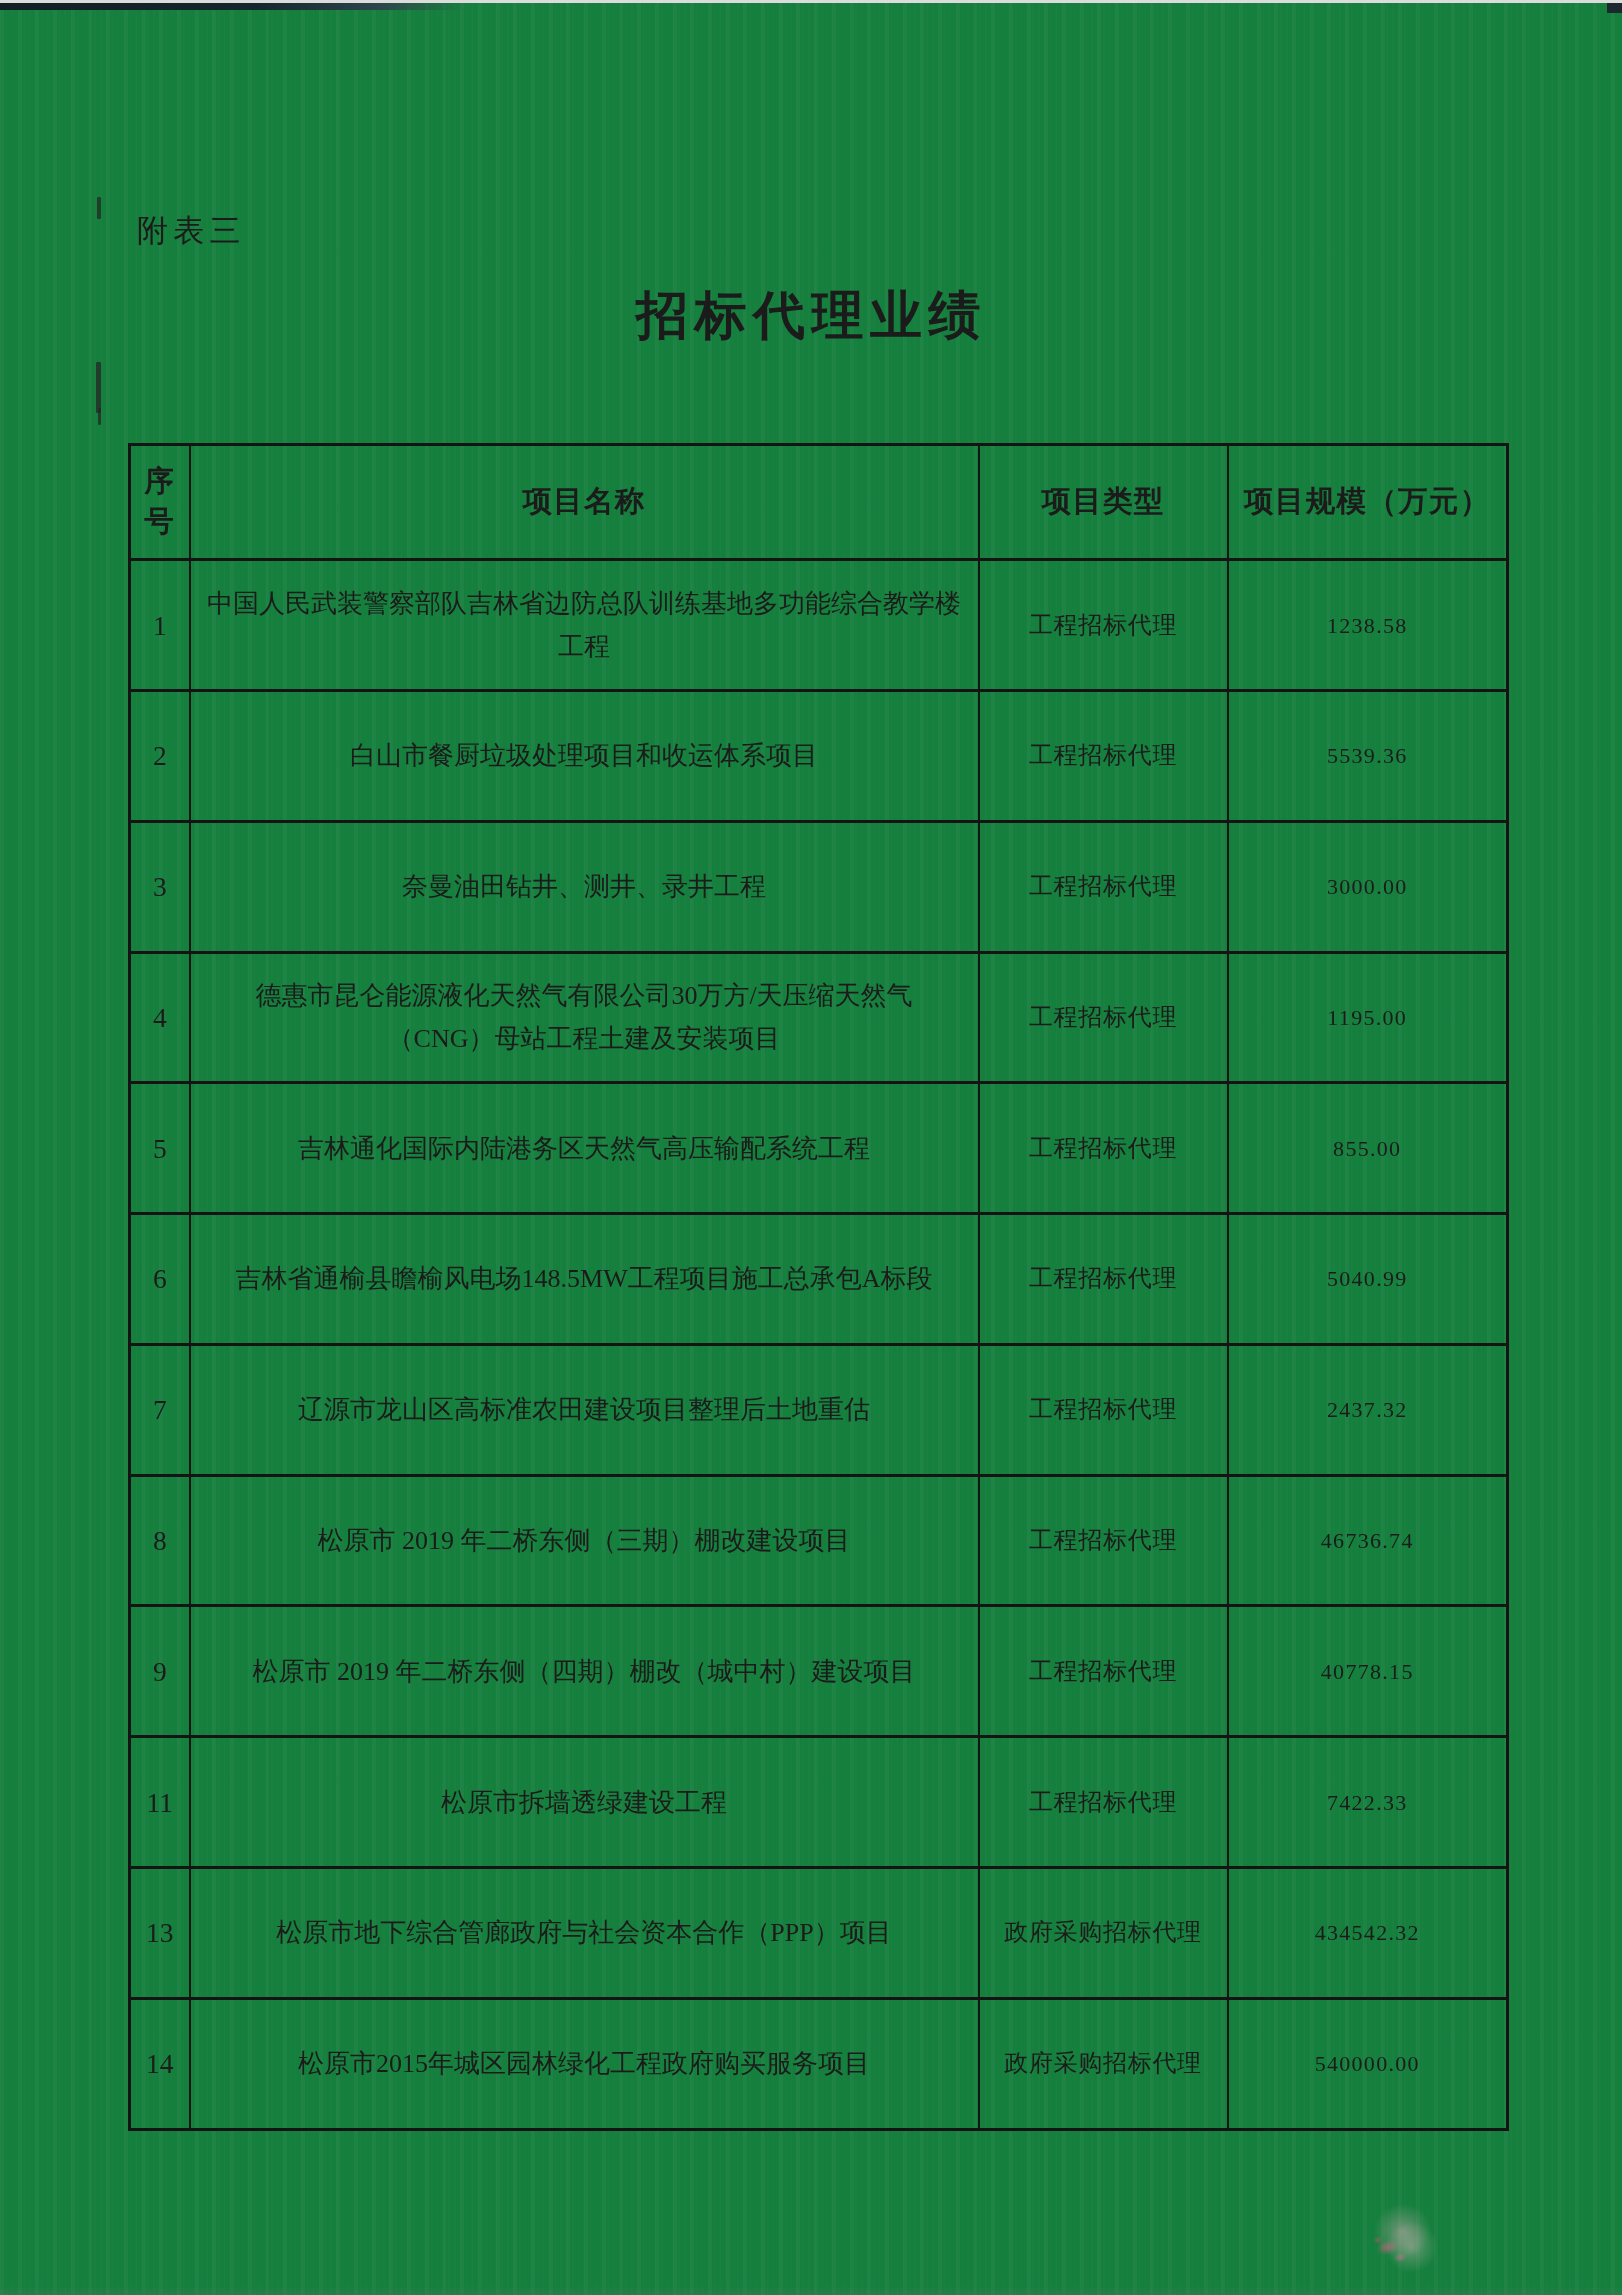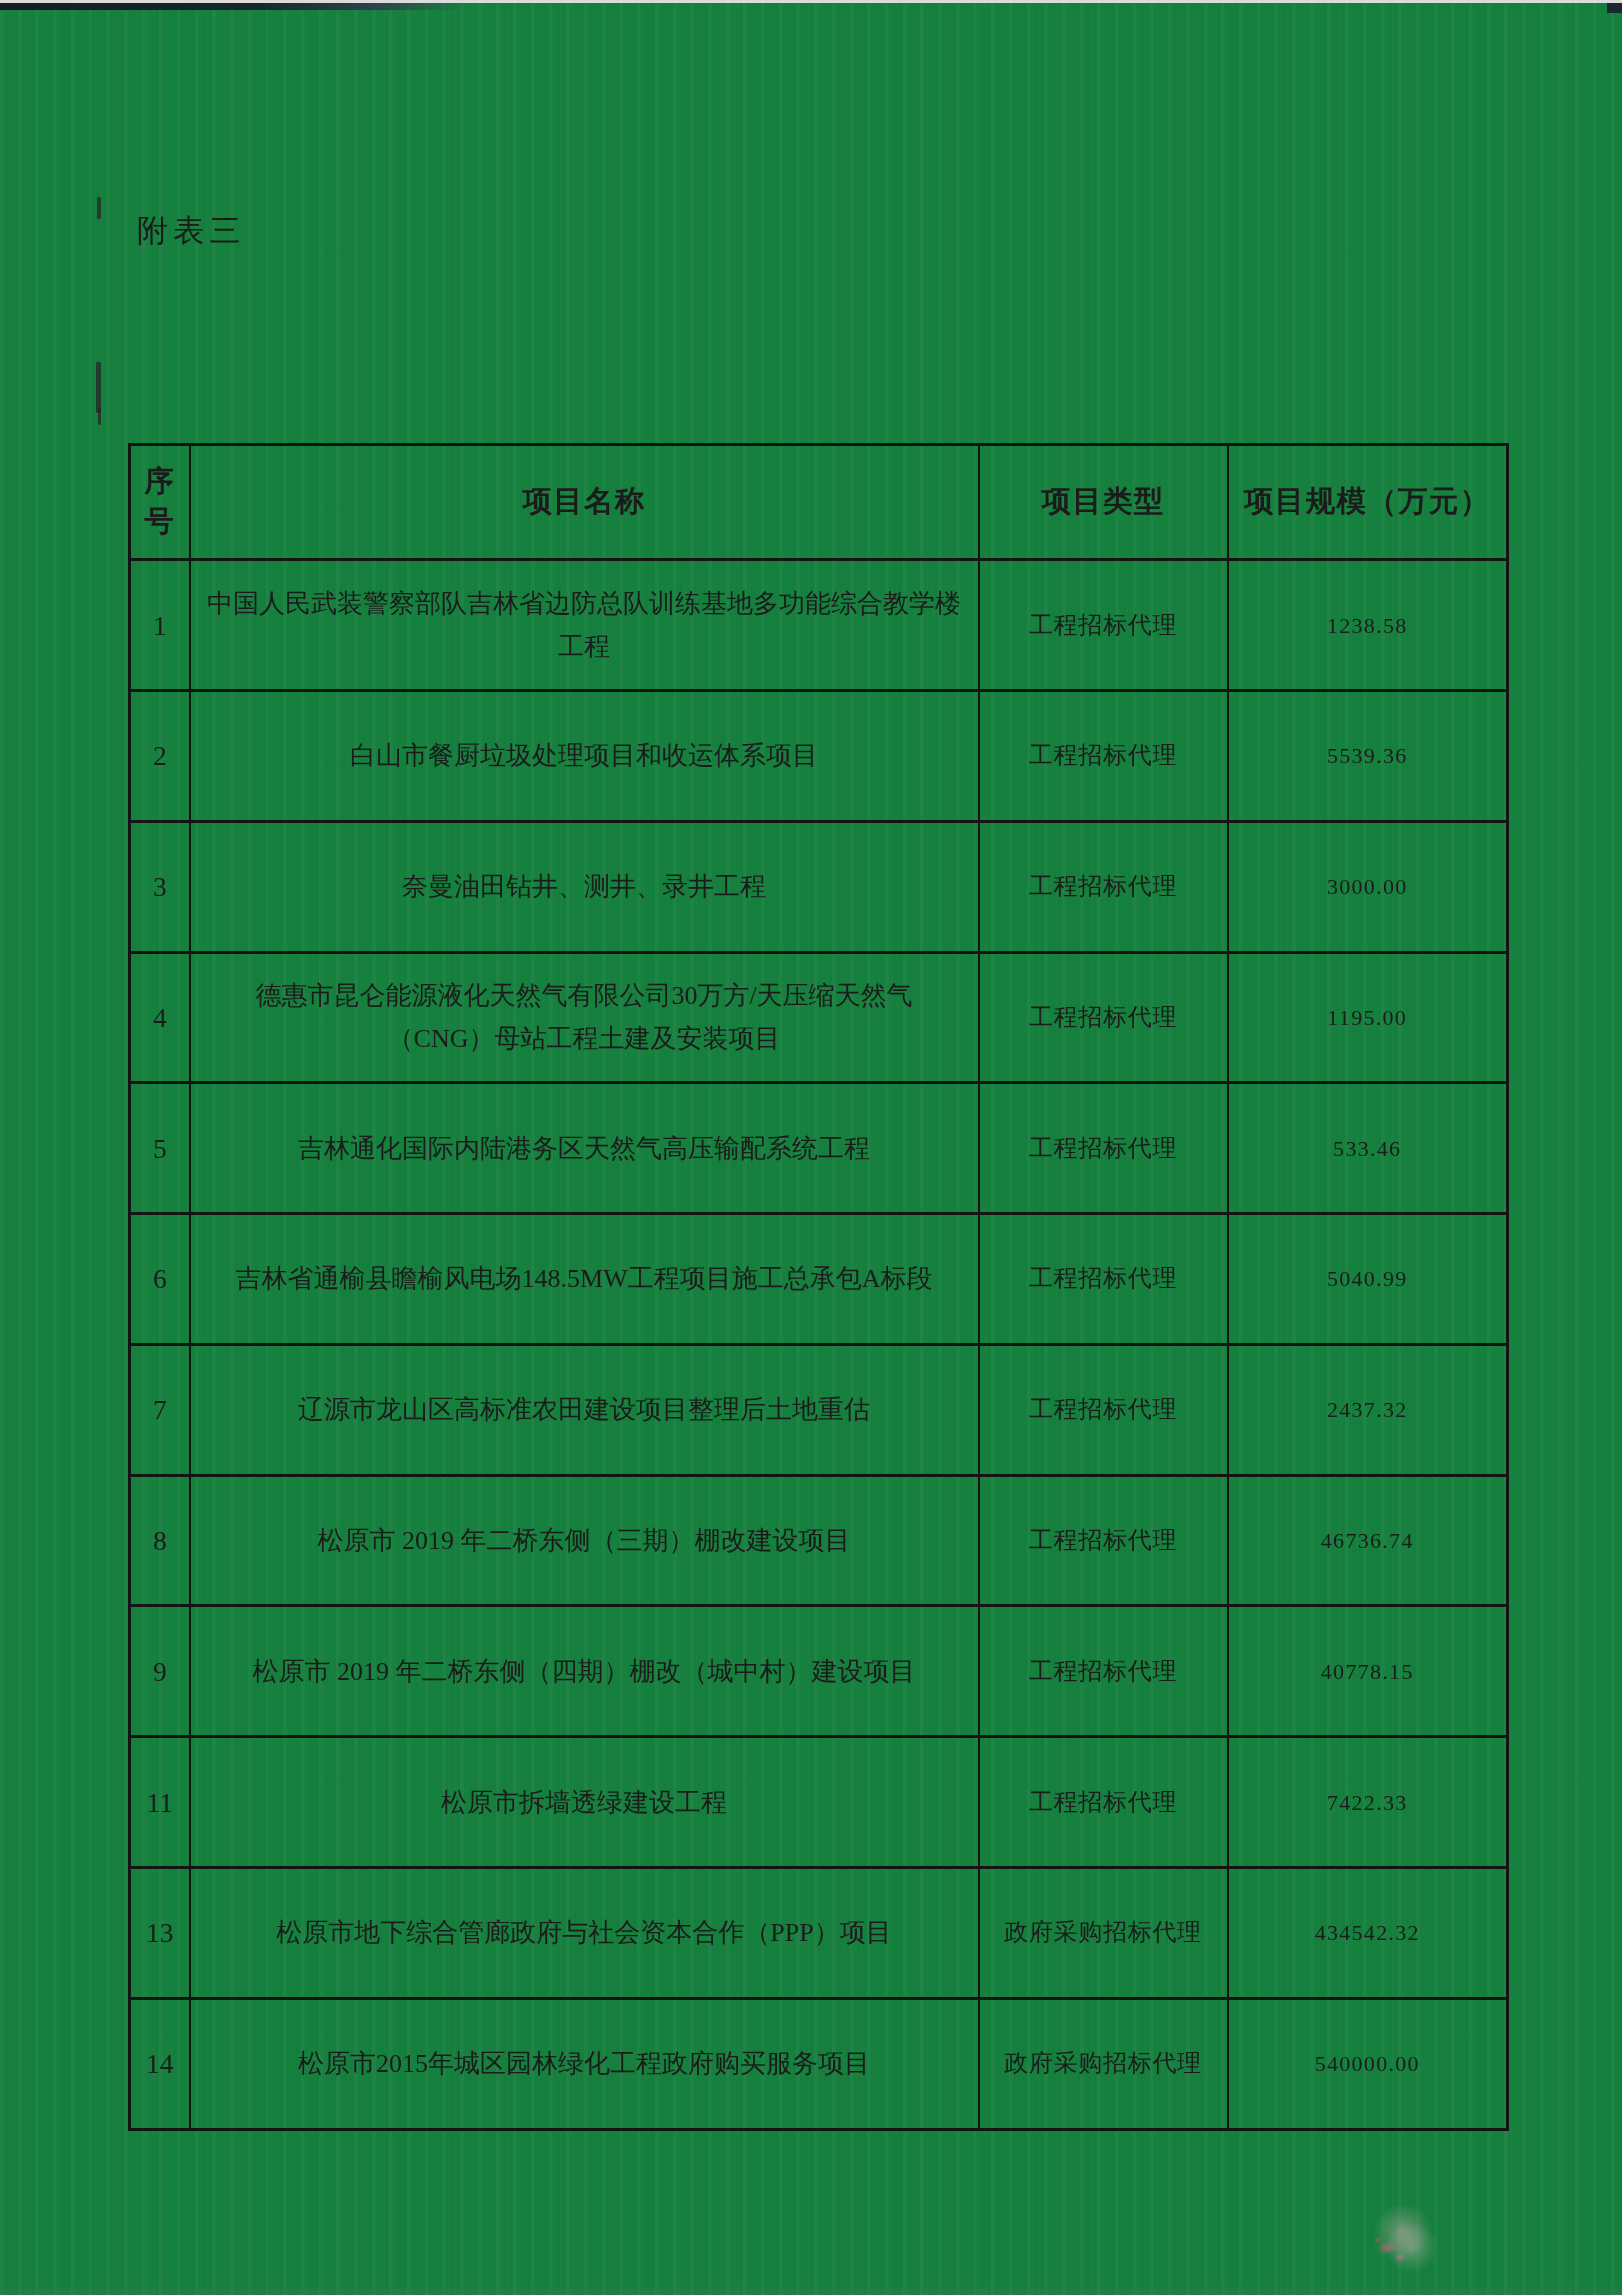--- a/index.html
+++ b/index.html
@@ -123,20 +123,21 @@
 
   <div class="scan-strip"></div>
   <div class="scan-corner"></div>
   <div class="scan-speck speck-a"></div>
   <div class="scan-speck speck-b"></div>
   <div class="scan-speck speck-c"></div>
 
   <div class="annotation">附表三</div>
 
   <div class="title">
+    <div>招标代理业绩</div>
   </div>
 
   <table class="perf">
     <colgroup>
       <col class="col-no">
       <col class="col-name">
       <col class="col-type">
       <col class="col-scale">
     </colgroup>
     <thead>
@@ -169,21 +170,21 @@
         <tr>
           <td class="cell-no">4</td>
           <td class="cell-name">德惠市昆仑能源液化天然气有限公司30万方/天压缩天然气（CNG）母站工程土建及安装项目</td>
           <td class="cell-type">工程招标代理</td>
           <td class="cell-scale">1195.00</td>
         </tr>
         <tr>
           <td class="cell-no">5</td>
           <td class="cell-name">吉林通化国际内陆港务区天然气高压输配系统工程</td>
           <td class="cell-type">工程招标代理</td>
-          <td class="cell-scale">533.46</td>
+          <td class="cell-scale">855.00</td>
         </tr>
         <tr>
           <td class="cell-no">6</td>
           <td class="cell-name">吉林省通榆县瞻榆风电场148.5MW工程项目施工总承包A标段</td>
           <td class="cell-type">工程招标代理</td>
           <td class="cell-scale">5040.99</td>
         </tr>
         <tr>
           <td class="cell-no">7</td>
           <td class="cell-name">辽源市龙山区高标准农田建设项目整理后土地重估</td>

